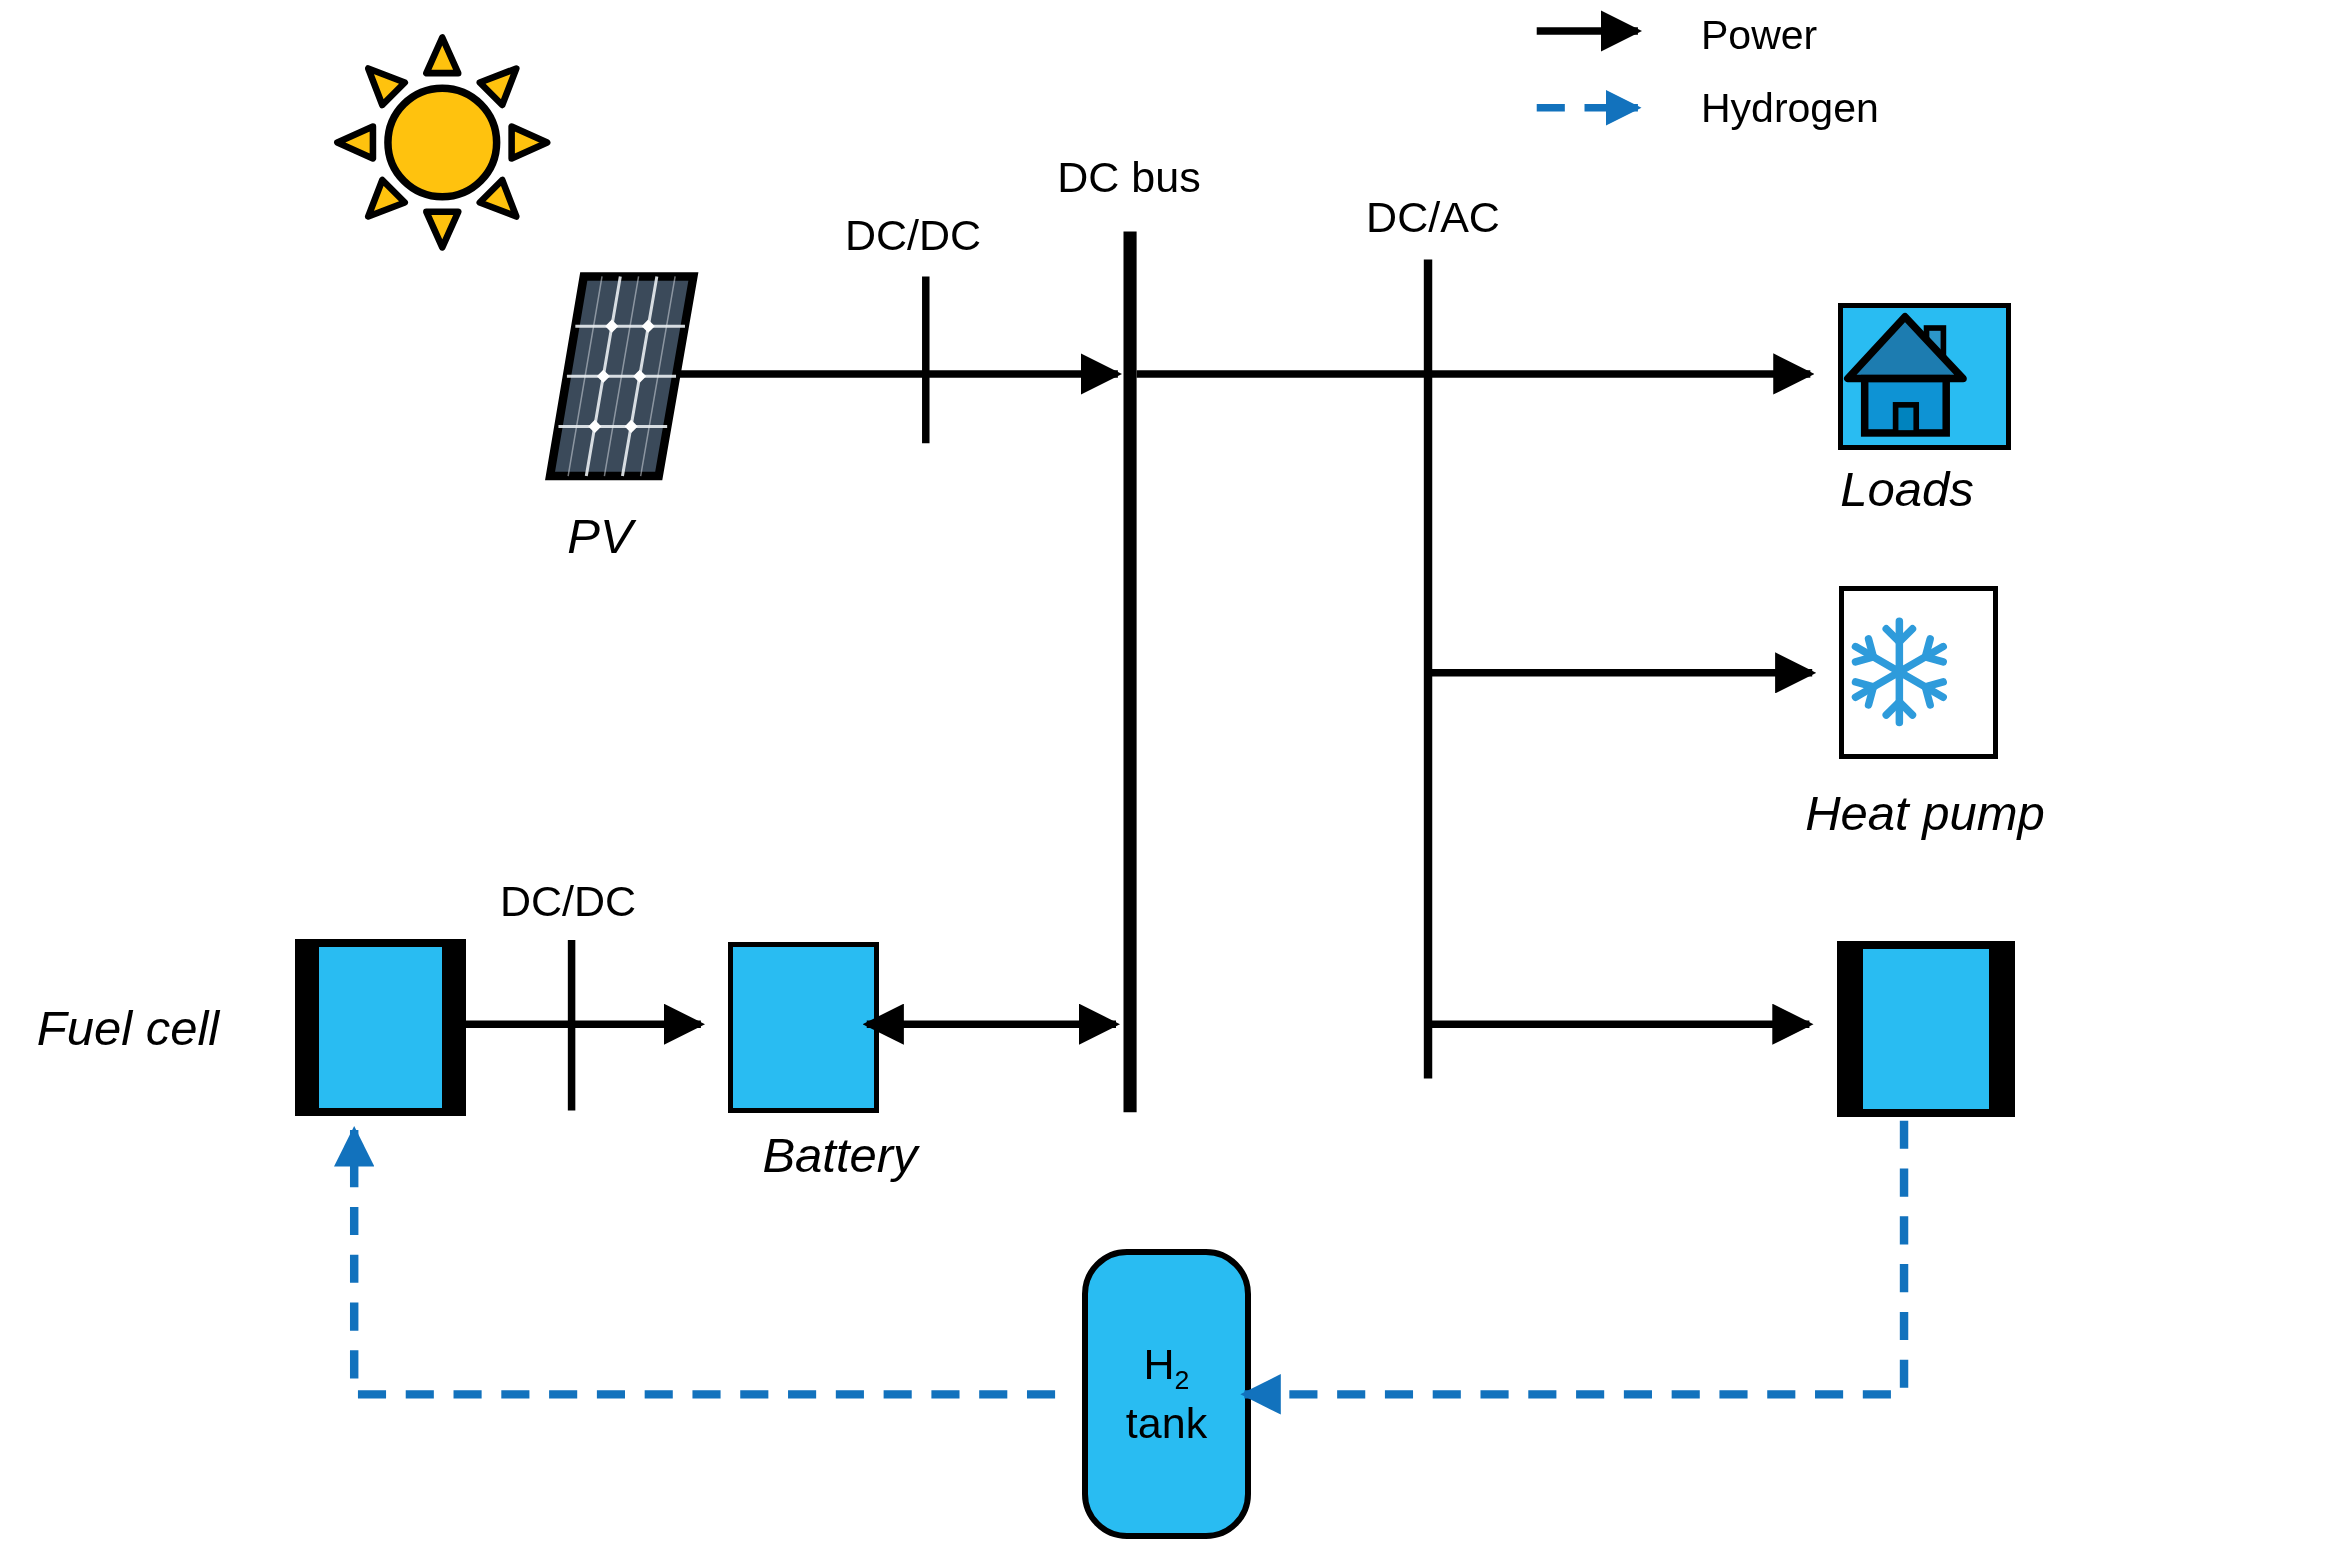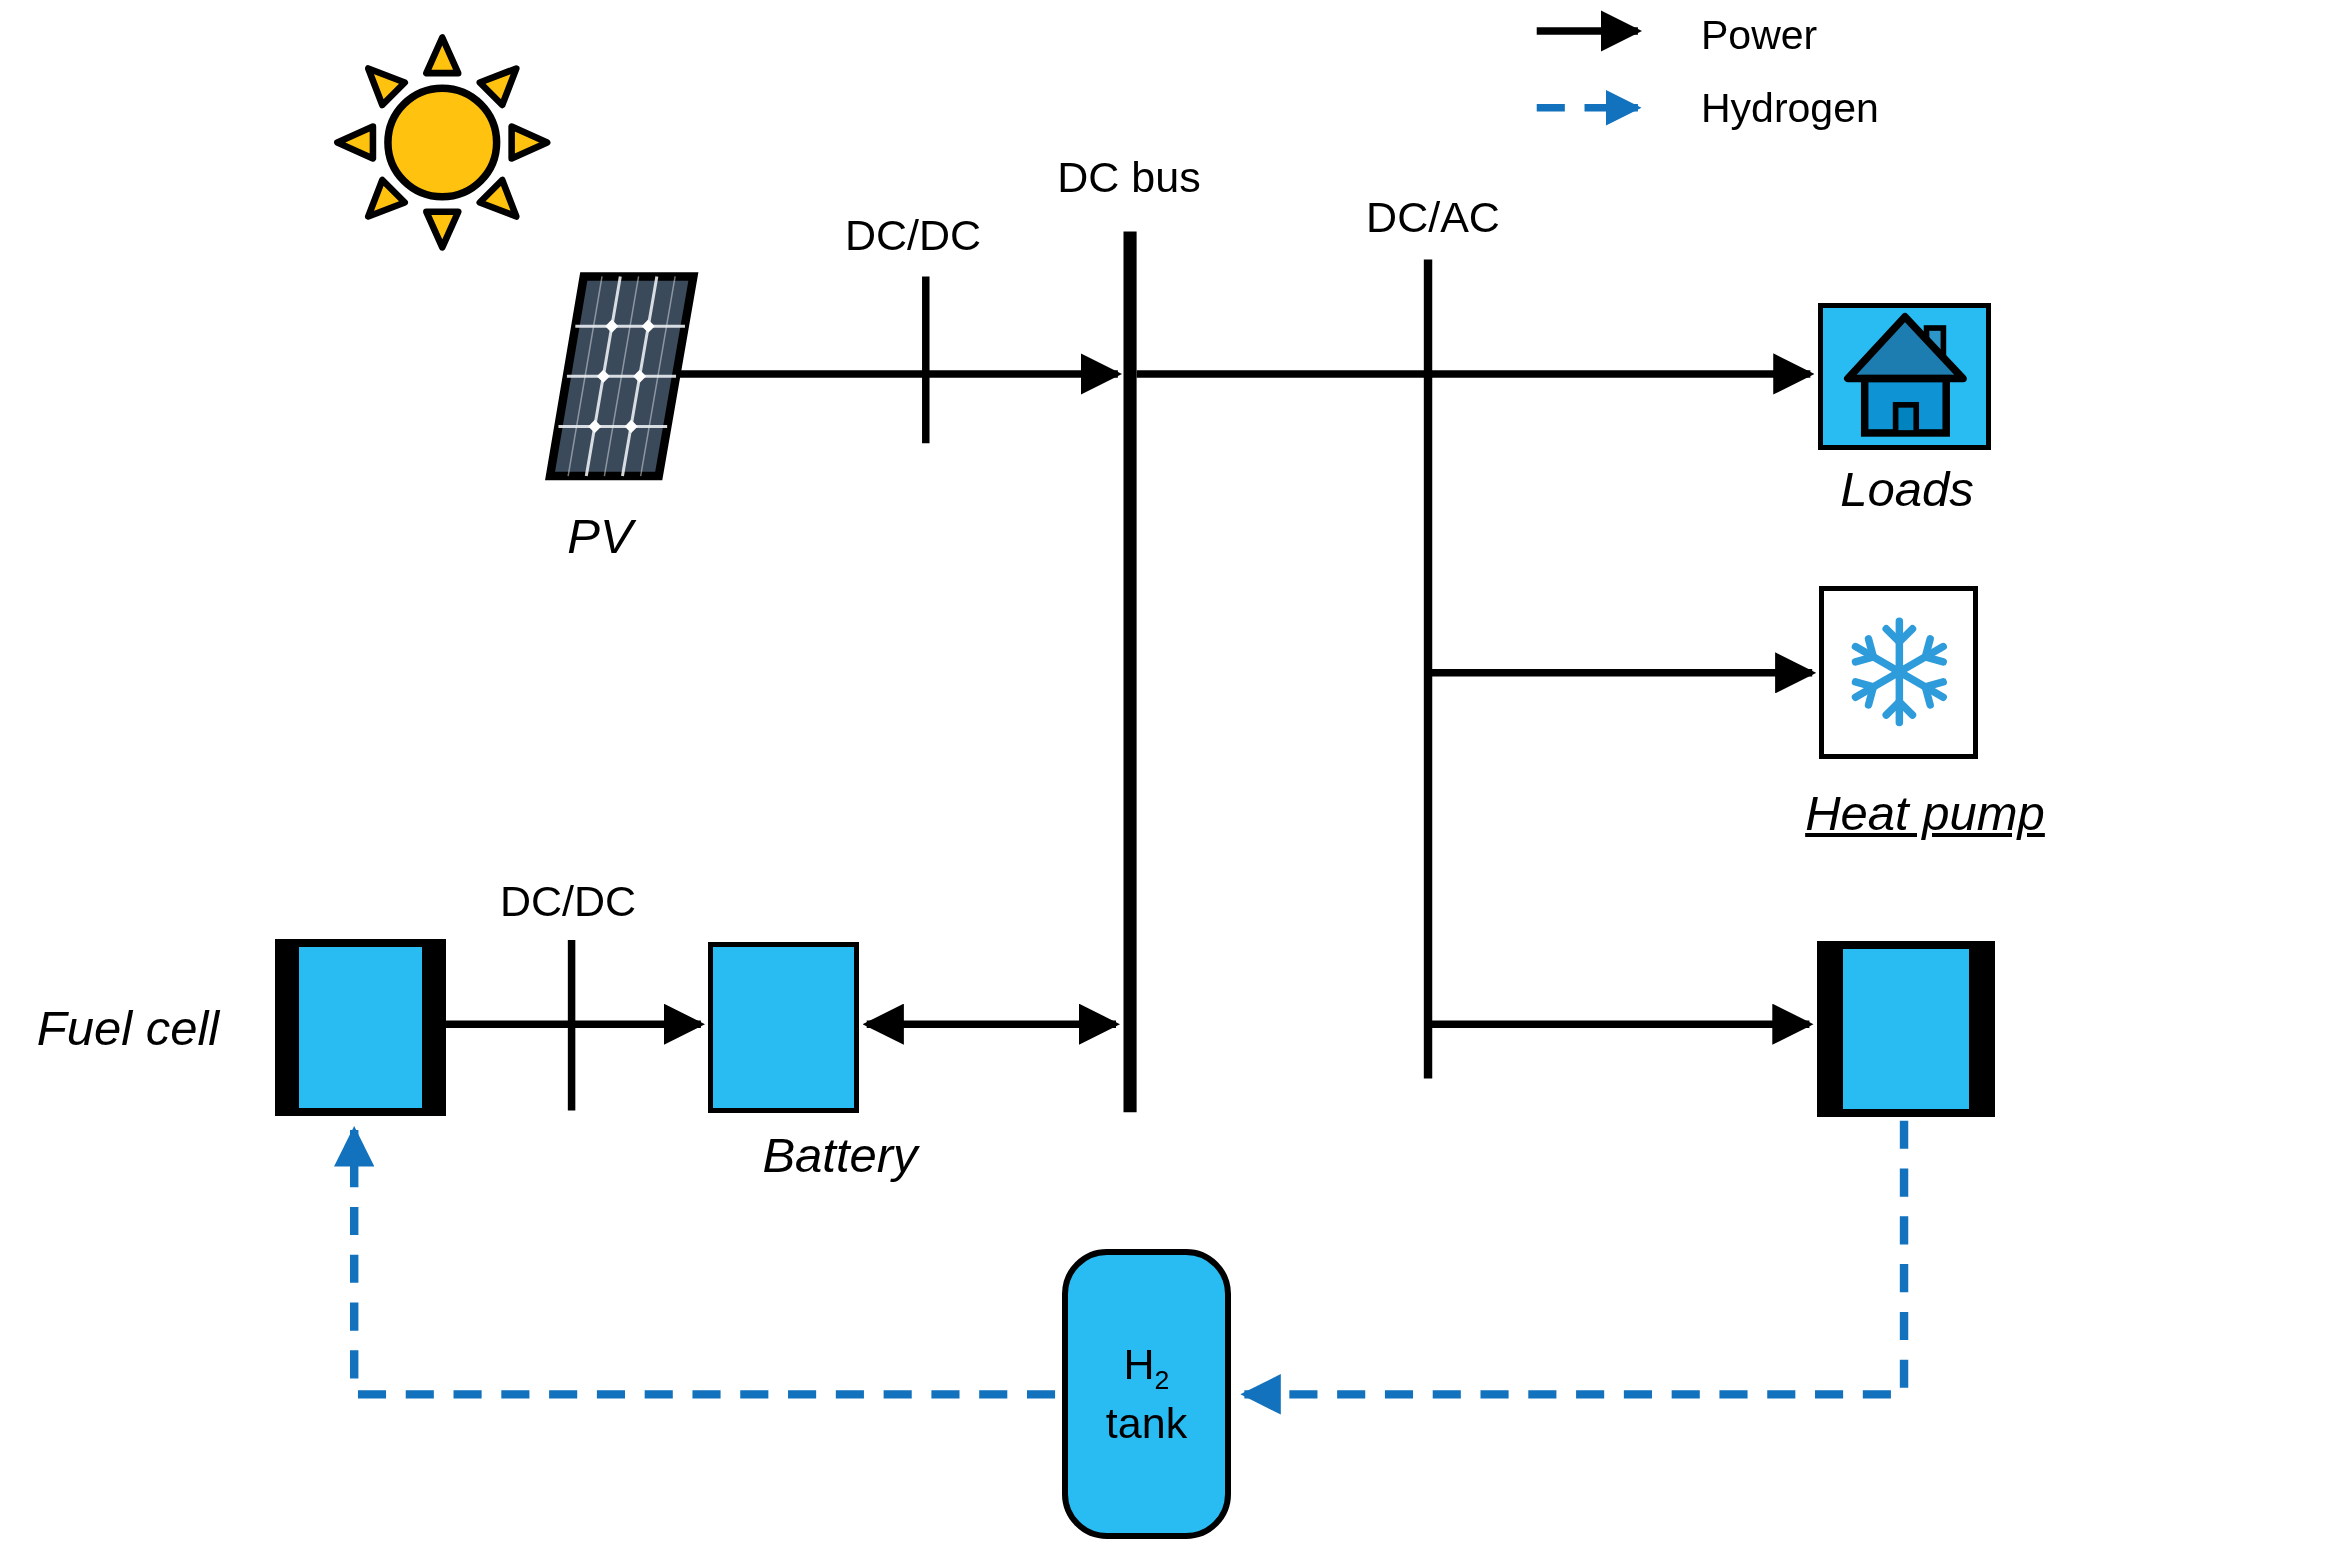--- a/index.html
+++ b/index.html
@@ -1,21 +1,21 @@
 <!DOCTYPE html>
 <html style="--component-fill: #29BCF2; --hydrogen-line: #1272BD; --power-line: #000000; --sun: #FFC20E; --house-roof: #1D7CB0; --house-body: #0E93D4; --house-door: #0083BE; --house-chimney: #2C96C8; --snowflake: #2E9BDB; --pv-panel: #3B4A5A;font-size:15px"><head>
 <meta charset="utf-8">
 <style>
   html,body{margin:0;padding:0;background:#fff;}
   #canvas{
     position:relative;width:2351px;height:1564px;background:#fff;overflow:hidden;
     font-family:"Liberation Sans", sans-serif;color:#000;
   }
   svg.layer{position:absolute;left:0;top:0;pointer-events:none;z-index:2;}
-  .box{position:absolute;box-sizing:border-box;z-index:1;}
+  .box{position:absolute;box-sizing:border-box;z-index:1;margin-left:20px;}
   .cyanbox{background:var(--component-fill);border:5.6px solid #000;}
   .blackbox{background:#000;}
   .innercyan{position:absolute;background:var(--component-fill);}
   .whitebox{background:#fff;border:5.6px solid #000;}
   .tank{background:var(--component-fill);border:6.6px solid #000;border-radius:45px;
         display:flex;flex-direction:column;align-items:center;justify-content:center;
         font-size:43px;line-height:1.25;z-index:1;}
   .lbl{position:absolute;transform:translate(-50%,-50%);white-space:nowrap;z-index:3;}
   .ital{font-style:italic;font-size:49px;}
   .conv{font-size:43px;}
@@ -111,21 +111,21 @@
                  M-27.7,16 L-32.9,35.2 M-27.7,16 L-46.8,10.7 M27.7,-16 L32.9,-35.2 M27.7,-16 L46.8,-10.7"></path>
       </g>
     </g>
   </svg>
 
   <div class="lbl ital" style="left:600px;top:536px;">PV</div>
   <div class="lbl conv" style="left:913px;top:235px;">DC/DC</div>
   <div class="lbl conv" style="left:1129px;top:177px;">DC bus</div>
   <div class="lbl conv" style="left:1433px;top:217px;">DC/AC</div>
   <div class="lbl ital" style="left:1907px;top:489px;">Loads</div>
-  <div class="lbl ital" style="left:1925px;top:813px;text-decoration:underline;">Heat pump</div>
+  <div class="lbl ital" style="left:1925px;top:813px;">Heat pump</div>
   <div class="lbl ital" style="left:128px;top:1028px;">Fuel cell</div>
   <div class="lbl conv" style="left:568px;top:901px;">DC/DC</div>
   <div class="lbl ital" style="left:840px;top:1155px;">Battery</div>
 
   <div class="legend-text" style="left:1701px;top:35px;">Power</div>
   <div class="legend-text" style="left:1701px;top:108px;">Hydrogen</div>
 
 </div>
 
 

